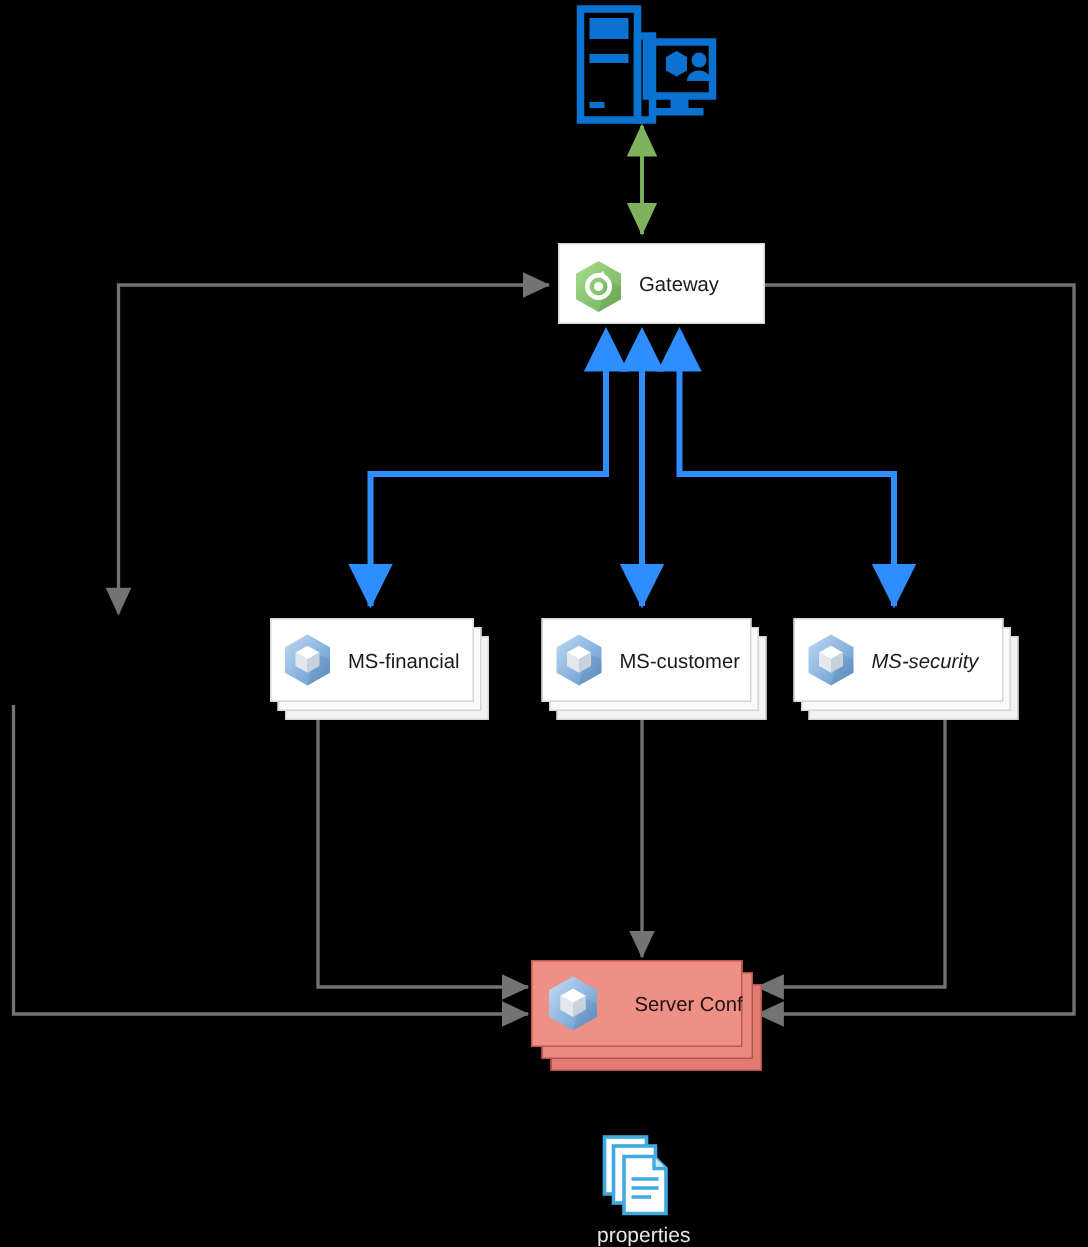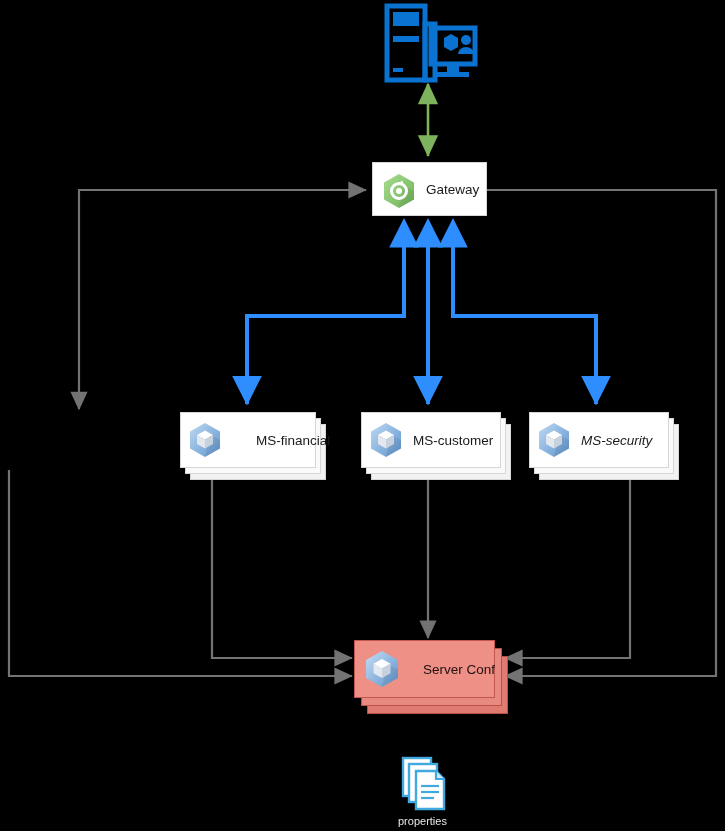--- a/index.html
+++ b/index.html
@@ -18,21 +18,21 @@
   .stack-l1{position:absolute;background:#fafafa;border:1px solid #d6d6d6;}
   .stack-top{position:absolute;background:#ffffff;border:1px solid #d6d6d6;}
 
   
   .red-l2{position:absolute;background:#e07b72;border:1px solid #b8514a;}
   .red-l1{position:absolute;background:#e88a80;border:1px solid #b8514a;}
   .red-top{position:absolute;background:#ee9086;border:1px solid #c0564e;}
   .red-top .nodelabel{color:#201010;}
 
   .icon{position:absolute;}
-  .propslabel{position:absolute;font-size:11px;color:#e8e8e8;white-space:nowrap;}
+  .propslabel{position:absolute;font-size:14px;color:#e8e8e8;white-space:nowrap;}
 </style>
 </head>
 <body>
 
 <div id="stage">
 
   <svg id="wires" viewBox="0 0 725 831">
     <defs>
       <marker id="gA" markerWidth="9" markerHeight="9" refX="8" refY="4.5" orient="auto">
         <path d="M0,0.6 L8.4,4.5 L0,8.4 Z" fill="#737373"></path>
@@ -92,21 +92,21 @@
       <rect x="64" y="62" width="12" height="8" fill="#0A72D0"></rect>
       <rect x="54" y="70" width="32" height="5" fill="#0A72D0"></rect>
       <g fill="#0A72D0">
         <path d="M61,36 l7,-4 l7,4 l0,9 l-7,4 l-7,-4 Z"></path>
         <circle cx="83" cy="38" r="5"></circle>
         <path d="M75,52 a8,7 0 0 1 16,0 Z"></path>
       </g>
     </svg>
   </div>
 
-  <div class="node plain" style="left:372px;top:162px;width:115px;height:54px;">
+  <div class="node plain" style="left:372px;top:162px;width:138px;height:54px;">
     <span class="icon" style="left:7px;top:9px;width:38px;height:38px;">
       <svg width="38" height="38" viewBox="0 0 38 38">
         <defs>
             <linearGradient id="ggr" x1="0" y1="0" x2="1" y2="1">
           <stop offset="0" stop-color="#A9DB92"></stop>
               <stop offset="1" stop-color="#6EB355"></stop>
         </linearGradient>
           </defs>
         <path d="M19,2 L34,10.5 L34,27.5 L19,36 L4,27.5 L4,10.5 Z" fill="url(#ggr)"></path>
         <path d="M19,36 L34,27.5 L34,19 L24,14 Z" fill="#000" opacity="0.07"></path>
@@ -135,21 +135,21 @@
             </defs>
           <path d="M19,2 L34,10.5 L34,27.5 L19,36 L4,27.5 L4,10.5 Z" fill="url(#sgr1)"></path>
           <path d="M19,36 L34,27.5 L34,19 L24,14 Z" fill="#000" opacity="0.07"></path>
           <g>
             <path d="M19,9.5 L27,14 L19,18.5 L11,14 Z" fill="#ffffff"></path>
             <path d="M11,14 L19,18.5 L19,27.5 L11,23 Z" fill="#e3e8ee"></path>
             <path d="M27,14 L19,18.5 L19,27.5 L27,23 Z" fill="#c8d2dd"></path>
           </g>
         </svg>
       </span>
-      <span class="nodelabel" style="position:absolute;left:51px;margin-left:24px;">MS-financial</span>
+      <span class="nodelabel" style="position:absolute;left:51px;">MS-financial</span>
     </div>
   </div>
 
   <div style="position:absolute;left:361px;top:412px;width:148px;height:66px;text-align:right;">
     <div class="stack-l2" style="left:10px;top:12px;width:138px;height:54px;"></div>
     <div class="stack-l1" style="left:5px;top:6px;width:138px;height:54px;"></div>
     <div class="stack-top" style="left:0px;top:0px;width:138px;height:54px;display:flex;align-items:center;">
       <span class="icon" style="left:5px;top:8px;width:38px;height:38px;position:absolute;">
         <svg width="38" height="38" viewBox="0 0 38 38">
           <defs>

